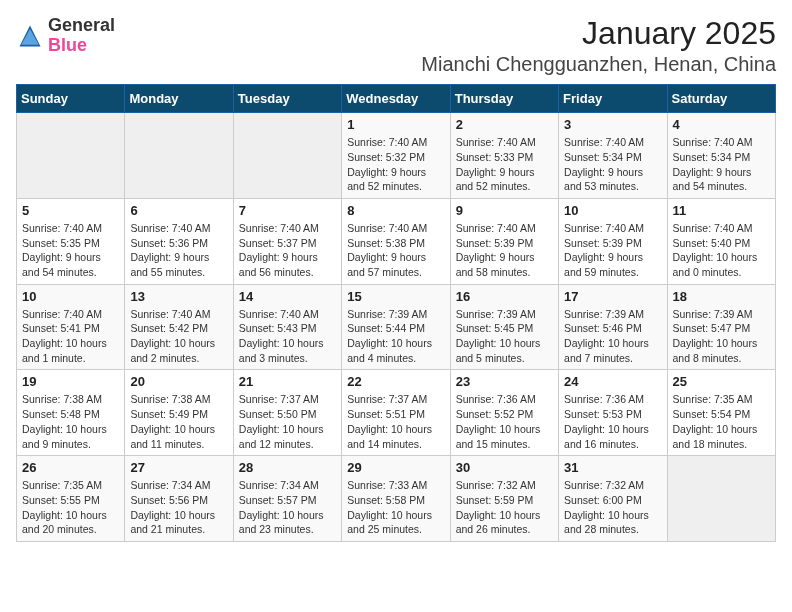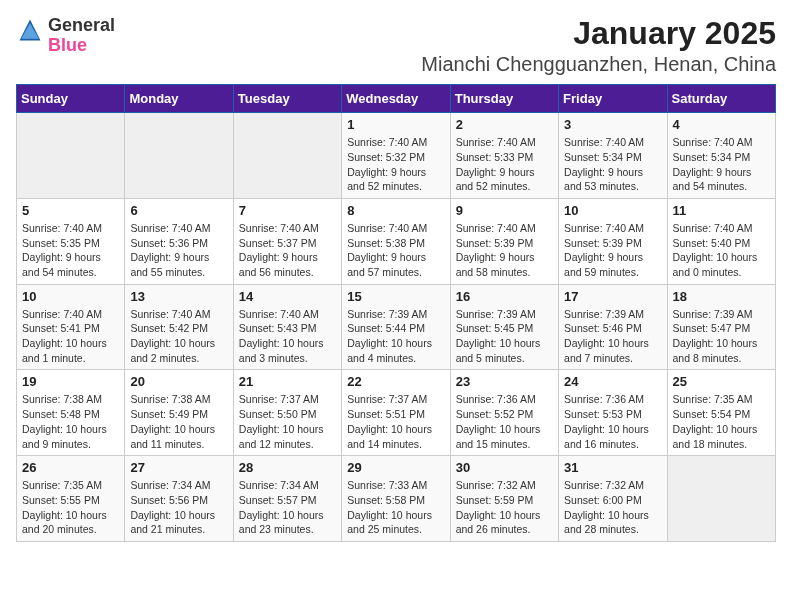--- a/index.html
+++ b/index.html
@@ -11,20 +11,21 @@
       padding: 16px;
     }
     .header-section {
       display: flex;
       justify-content: space-between;
       align-items: flex-start;
       margin-bottom: 8px;
     }
     .logo {
       display: flex;
+      align-items: center;
       gap: 4px;
     }
     .logo-text-general {
       font-size: 18px;
       font-weight: bold;
       color: #333;
       line-height: 1.1;
     }
     .logo-text-blue {
       font-size: 18px;
@@ -34,36 +35,36 @@
     }
     .logo-icon {
       width: 28px;
       height: 28px;
     }
     .title-section {
       text-align: right;
     }
     .calendar-title {
       font-size: 32px;
-      font-weight: bold;
+      font-weight: normal;
       color: #222;
       line-height: 1.1;
     }
     .calendar-subtitle {
       font-size: 20px;
       color: #444;
       margin-top: 2px;
     }
     table {
       width: 100%;
       border-collapse: collapse;
       table-layout: fixed;
     }
     thead tr th {
-      background-color: #4c1d95;
+      background-color: #0c4a6e;
       color: #fff;
       font-size: 13px;
       font-weight: bold;
       padding: 6px 4px;
       text-align: left;
       border: 1px solid #1a5fa8;
     }
     tbody tr td {
       vertical-align: top;
       border: 1px solid #ccc;

